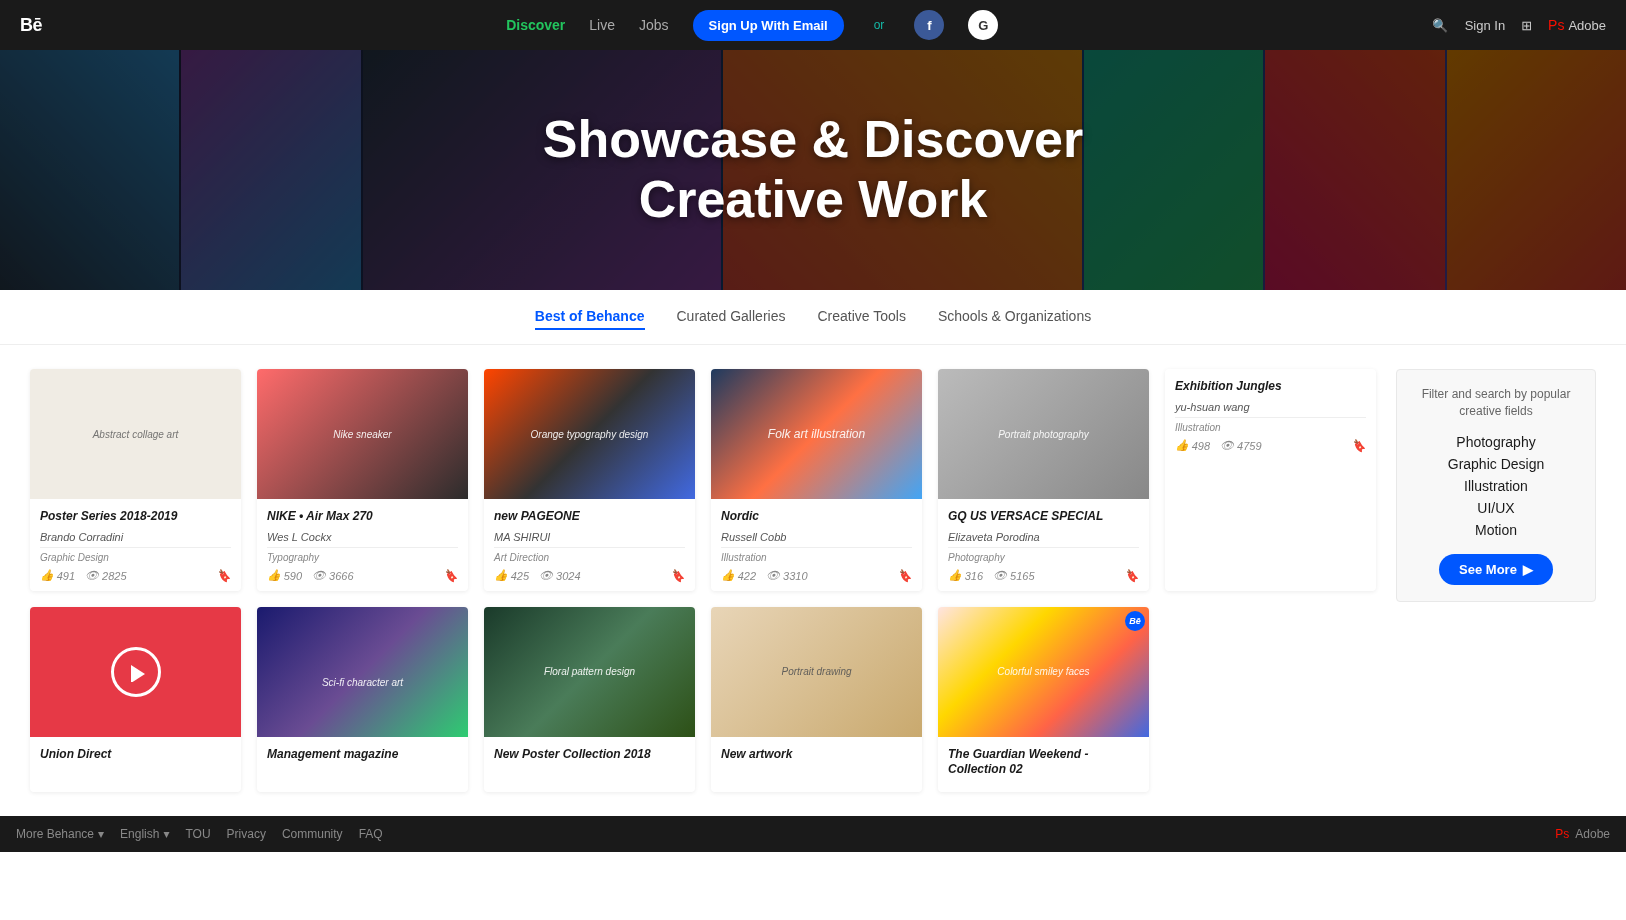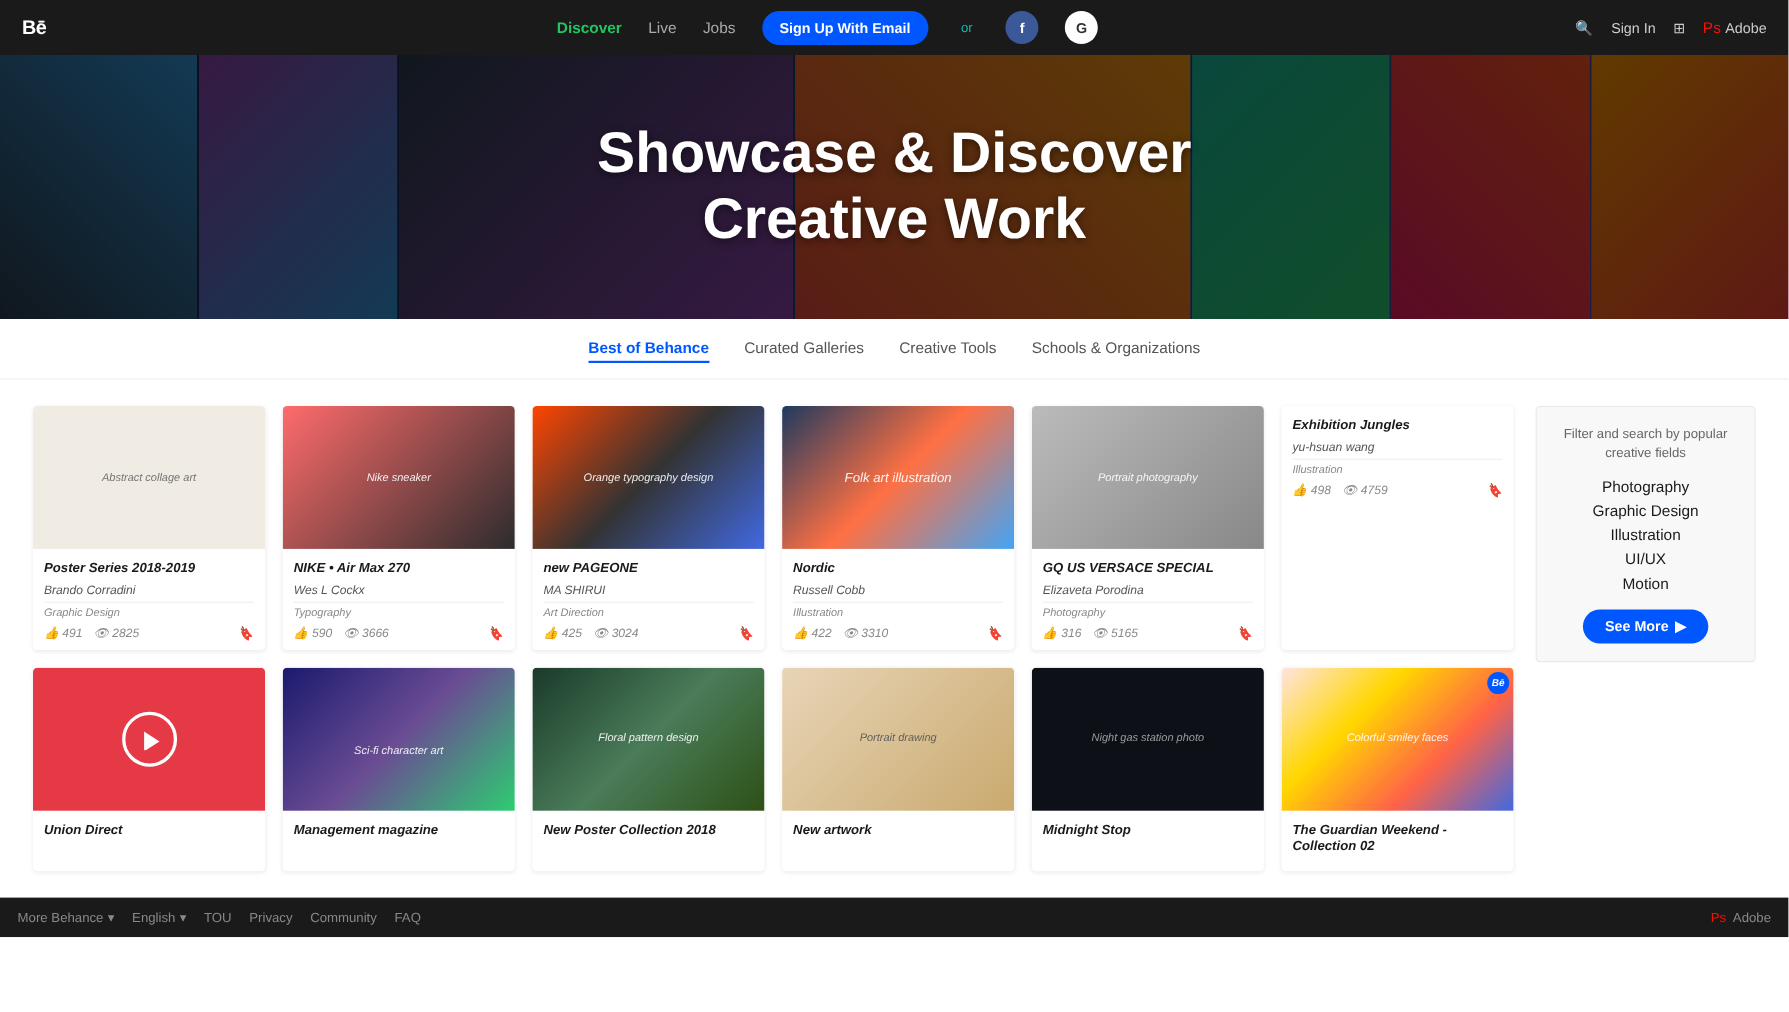--- a/index.html
+++ b/index.html
@@ -471,28 +471,20 @@
 
       <div class="card">
         <div class="card-img-placeholder card-color-10">
           <div style="font-size:10px; color:#555; text-align:center; padding:8px; opacity:0.9;">Portrait drawing</div>
         </div>
         <div class="card-body">
           <div class="card-title">New artwork</div>
         </div>
       </div>
 
-      <div class="card">
-        <div class="card-img-placeholder card-color-11">
-          <div style="font-size:10px; color:#aaa; text-align:center; padding:8px; opacity:0.9;">Night gas station photo</div>
-        </div>
-        <div class="card-body">
-          <div class="card-title">Midnight Stop</div>
-        </div>
-      </div>
 
       <div class="card">
         <div class="card-img-placeholder card-color-12" style="position:relative;">
           <div style="font-size:10px; color:#fff; text-align:center; padding:8px; opacity:0.9; z-index:1; position:relative;">Colorful smiley faces</div>
           <div style="position:absolute; top:4px; right:4px; background:#0057ff; border-radius:50%; width:20px; height:20px; display:flex; align-items:center; justify-content:center;">
             <span style="color:#fff; font-size:9px; font-weight:bold;">Bē</span>
           </div>
         </div>
         <div class="card-body">
           <div class="card-title">The Guardian Weekend - Collection 02</div>

